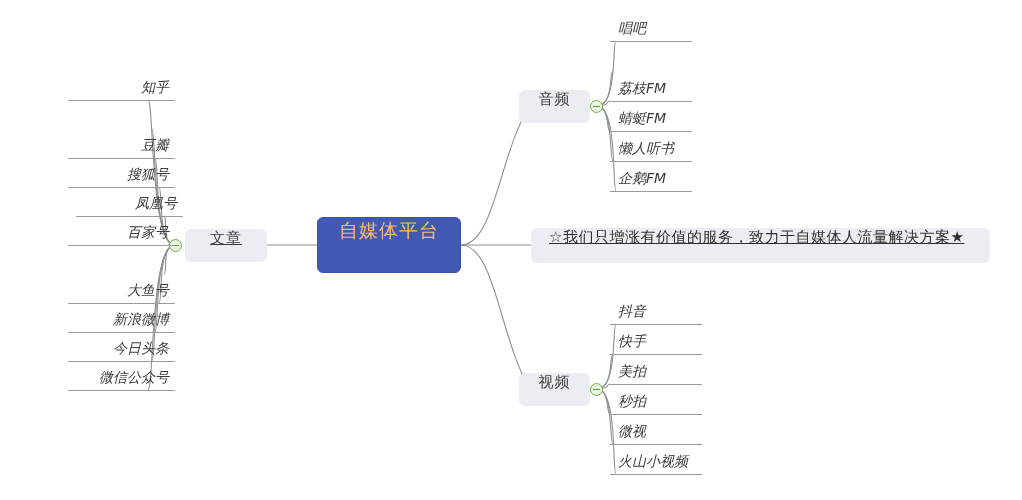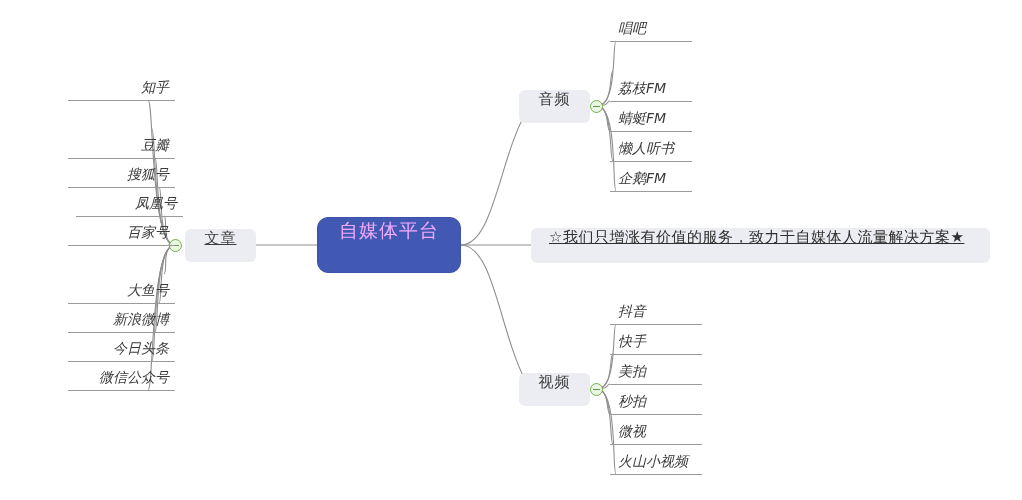--- a/index.html
+++ b/index.html
@@ -31,22 +31,22 @@
   }
   .node {
     position: absolute;
     box-sizing: border-box;
     white-space: nowrap;
     display: flex;
     justify-content: center;
   }
   .root-node {
     background: #4259b4;
-    color: #f0abfc;
-    border-radius: 11px;
+    color: #fdba74;
+    border-radius: 6px;
     font-size: 19px;
     letter-spacing: 1px;
     border: 1px solid #3c52a8;
   }
   .branch-node {
     background: #ecedf3;
     color: #3d3d3d;
     border-radius: 6px;
     font-size: 15px;
     letter-spacing: 1px;
@@ -140,21 +140,21 @@
       <path d="M597,389 C610,389 606,414 610,414"></path>
       <path d="M597,389 C614,389 609,444 613,444"></path>
       <path d="M597,389 C618,389 612,474 616,474"></path>
     </g>
   </svg>
 
   <div class="node root-node" style="left:317px; top:217px; width:144px; height:56px;">
     <span>自媒体平台</span>
   </div>
 
-  <div class="node branch-node" style="left:185px; top:229px; width:71px; height:33px;text-decoration:underline;">
+  <div class="node branch-node" style="left:185px; top:229px; width:82px; height:33px;text-decoration:underline;">
     <span>文章</span>
   </div>
   <div class="hub" style="left:169px; top:239px;"></div>
 
   <div class="node branch-node" style="left:519px; top:90px; width:71px; height:33px;">
     <span>音频</span>
   </div>
   <div class="hub" style="left:590px; top:100px;"></div>
 
   <div class="node slogan-node" style="left:531px; top:228px; width:459px; height:35px;text-decoration:underline;">

